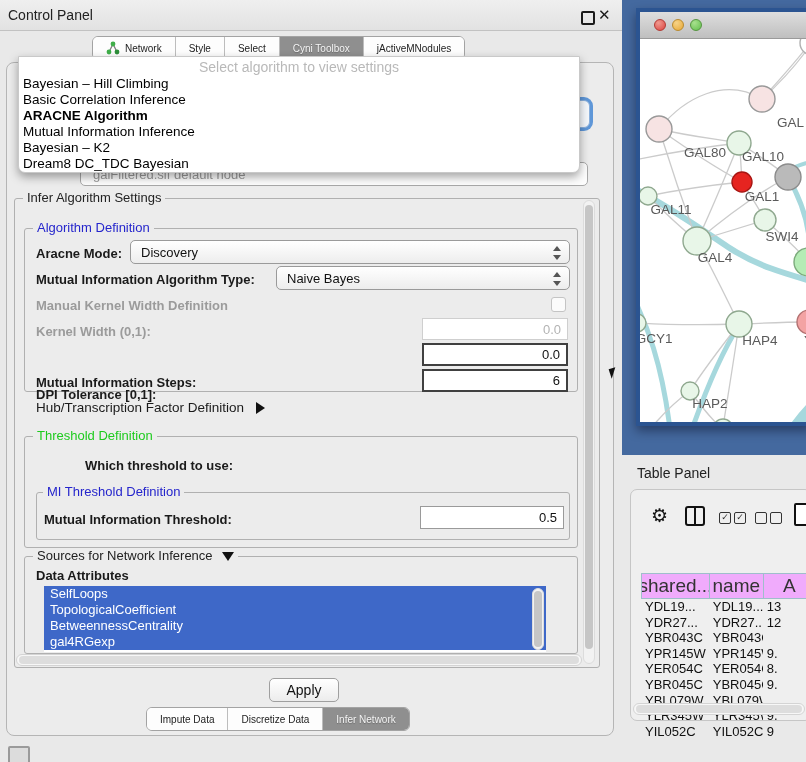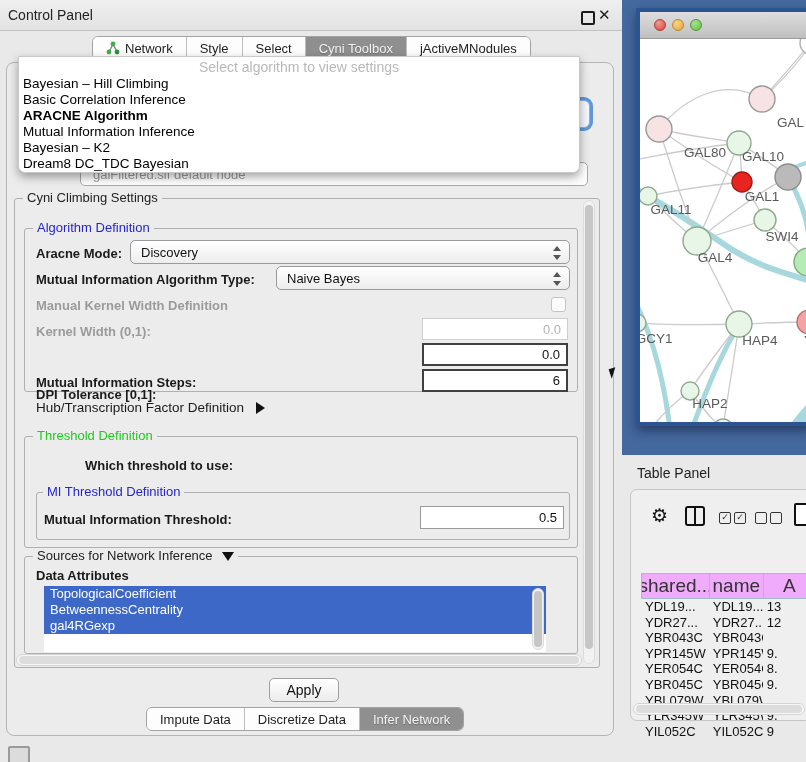--- a/index.html
+++ b/index.html
@@ -9,21 +9,21 @@
 
   
   .cp{left:0;top:0;width:622px;height:762px;background:#e9e9e9;}
   .cp-titlebar{left:0;top:0;width:622px;height:30px;background:linear-gradient(#efefef,#e2e2e2);
       border-bottom:1px solid #c2c2c2;}
   .cp-title{left:8px;top:7px;font-size:14px;color:#222;}
   .float-btn{left:581px;top:11px;width:10px;height:10px;border:2px solid #1a1a1a;border-radius:2px;}
   .close-btn{left:598px;top:6px;font-size:15px;font-weight:bold;color:#1a1a1a;}
 
   .seg-bar{display:flex;border:1px solid #a3a3a3;border-radius:6px;overflow:hidden;background:#fdfdfd;height:22px;}
-  .seg{display:flex;align-items:center;justify-content:center;padding:0 13px;font-size:13px;color:#222;
+  .seg{display:flex;align-items:center;justify-content:center;padding:0 13px;font-size:10px;color:#222;
       border-right:1px solid #bdbdbd;white-space:nowrap;background:#fdfdfd;}
   .seg:last-child{border-right:none;}
   .seg.sel{background:#8f8f8f;color:#f4f4f4;text-shadow:0 1px 1px rgba(0,0,0,.25);}
   .seg .nicon{margin-right:5px;display:inline-flex;}
   #top-tabs{left:92px;top:36px;}
   #bottom-tabs{left:146px;top:707px;}
 
   .main-panel{left:6px;top:62px;width:606px;height:672px;background:#ececec;
       border:1px solid #b5b5b5;border-radius:8px;}
 
@@ -159,21 +159,21 @@
         <div class="pitem">Bayesian – Hill Climbing</div>
         <div class="pitem">Basic Correlation Inference</div>
         <div class="pitem b">ARACNE Algorithm</div>
         <div class="pitem">Mutual Information Inference</div>
         <div class="pitem">Bayesian – K2</div>
         <div class="pitem">Dream8 DC_TDC Bayesian</div>
       </div>
   </div>
 
   <div class="group" style="left:14px;top:198px;width:584px;height:468px;">
-    <div class="gtitle" style="left:8px;top:-9px;">Cyni Climbing Settings</div>
+    <div class="gtitle" style="left:8px;top:-9px;">Infer Algorithm Settings</div>
   </div>
 
   <div class="group" style="left:24px;top:228px;width:552px;height:162px;">
     <div class="gtitle blue" style="left:8px;top:-9px;">Algorithm Definition</div>
   </div>
   <div class="flabel" style="left:36px;top:246px;">Aracne Mode:</div>
   <div class="combo" style="left:130px;top:240px;width:440px;">
     <span>Discovery</span>
     <span class="arrows">
         <i class="up"></i>
@@ -213,20 +213,21 @@
   <input class="tfield" style="left: 420px; top: 506px; width: 144px; height: 23px;" readonly="" value="0.5">
 
   <div class="group" style="left:24px;top:556px;width:552px;height:96px;">
     <div class="gtitle" style="left:8px;top:-9px;">
       <span>Sources for Network Inference</span>
       <span class="tri-down"></span>
     </div>
   </div>
   <div class="flabel" style="left:36px;top:568px;">Data Attributes</div>
   <div class="attr-list" id="attr-list">
+      <div class="attr-item">SelfLoops</div>
       <div class="attr-item">TopologicalCoefficient</div>
       <div class="attr-item">BetweennessCentrality</div>
       <div class="attr-item">gal4RGexp</div>
     </div>
   <div class="vscroll" style="left:532px;top:588px;height:62px;">
     <div class="vthumb" style="left:1px;top:2px;width:8px;height:56px;"></div>
   </div>
 
   <div class="vscroll" style="left:583px;top:200px;height:464px;">
     <div class="vthumb" style="left:1px;top:4px;width:8px;height:444px;"></div>

